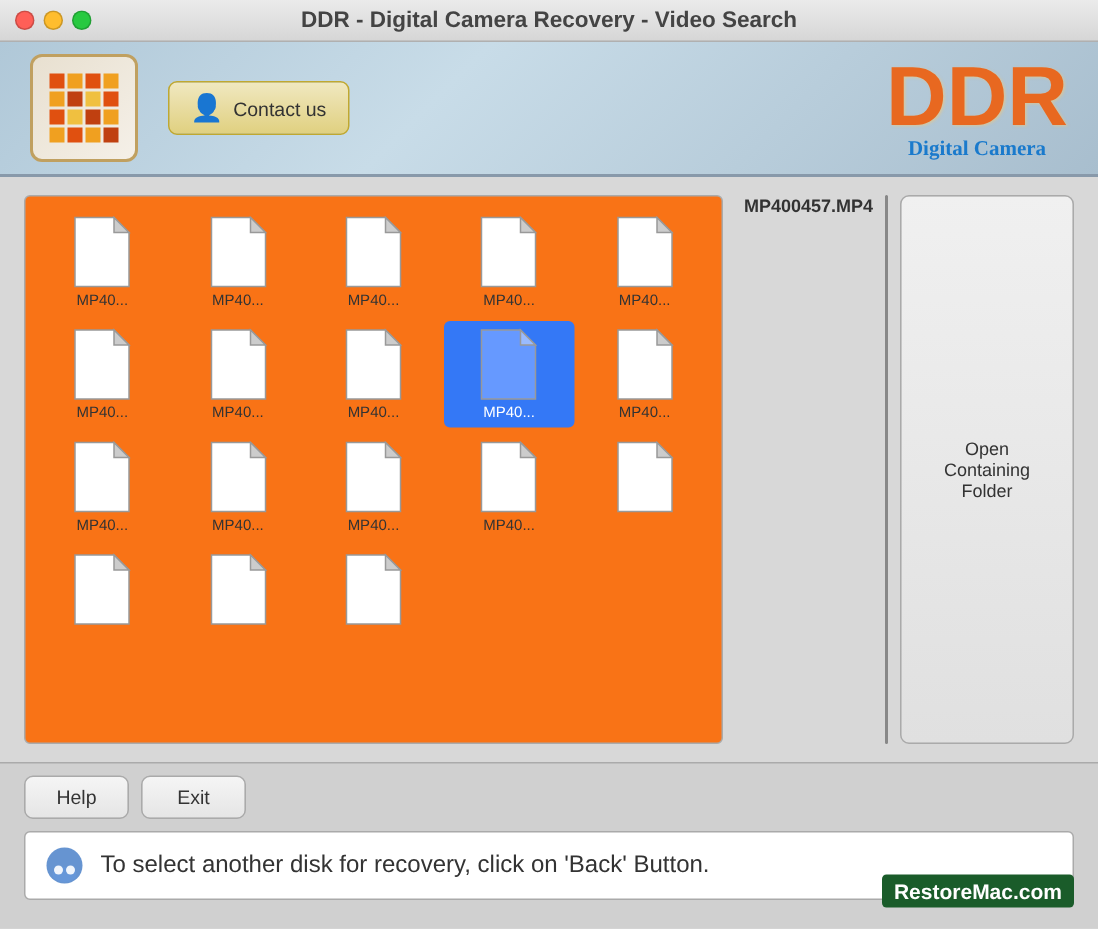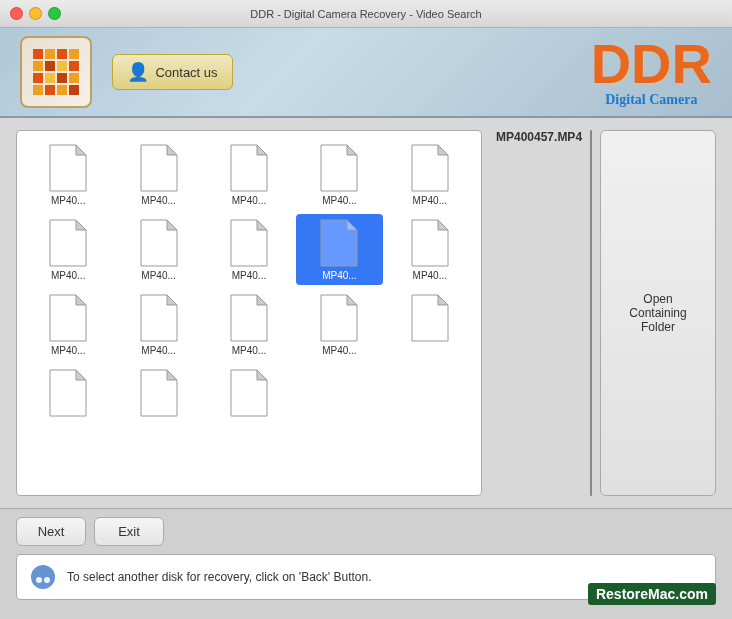--- a/index.html
+++ b/index.html
@@ -33,23 +33,23 @@
     .titlebar-btn {
       width: 13px;
       height: 13px;
       border-radius: 50%;
       border: 0.5px solid rgba(0,0,0,0.2);
     }
     .btn-close { background: #ff5f57; }
     .btn-min { background: #ffbd2e; }
     .btn-max { background: #28c940; }
     .titlebar-title {
-      font-size: 11px;
+      font-size: 15px;
       color: #444;
-      font-weight: 400;
+      font-weight: 700;
     }
 
     
     .header {
       background: linear-gradient(135deg, #b0c8d8 0%, #c8dce8 40%, #a8bece 100%);
       height: 90px;
       display: flex;
       align-items: center;
       padding: 10px 20px;
       border-bottom: 2px solid #8899aa;
@@ -112,21 +112,21 @@
       background: #d8d8d8;
       padding: 12px 16px;
       height: 390px;
       display: flex;
       gap: 14px;
     }
 
     
     .file-panel {
       flex: 1;
-      background: #ffffff;
+      background: #f97316;
       border: 1px solid #aaa;
       border-radius: 4px;
       overflow-y: auto;
       padding: 8px;
       display: grid;
       grid-template-columns: repeat(5, 1fr);
       grid-template-rows: repeat(3, auto);
       gap: 4px;
       align-content: start;
       position: relative;
@@ -327,21 +327,21 @@
       align-items: center;
       gap: 10px;
       min-height: 44px;
     }
     .msg-icon {
       width: 28px;
       height: 28px;
       flex-shrink: 0;
     }
     .msg-text {
-      font-size: 12px;
+      font-size: 16px;
       color: #333;
     }
 
     
     .watermark {
       position: absolute;
       bottom: 14px;
       right: 16px;
       background: #1a5c2a;
       color: white;
@@ -629,21 +629,21 @@
       </div>
     </div>
     <button class="open-folder-btn">
       <span>Open Containing Folder</span>
     </button>
   </div>
 </div>
 
 <div class="bottom-bar">
   <button class="nav-btn">
-    <span>Next</span>
+    <span>Help</span>
   </button>
   <button class="nav-btn">
     <span>Exit</span>
   </button>
   <div class="spacer"></div>
 </div>
 
 <div class="message-bar">
   <svg class="msg-icon" viewBox="0 0 28 28">
     <circle cx="14" cy="14" r="12" fill="#5588cc" opacity="0.9"></circle>

